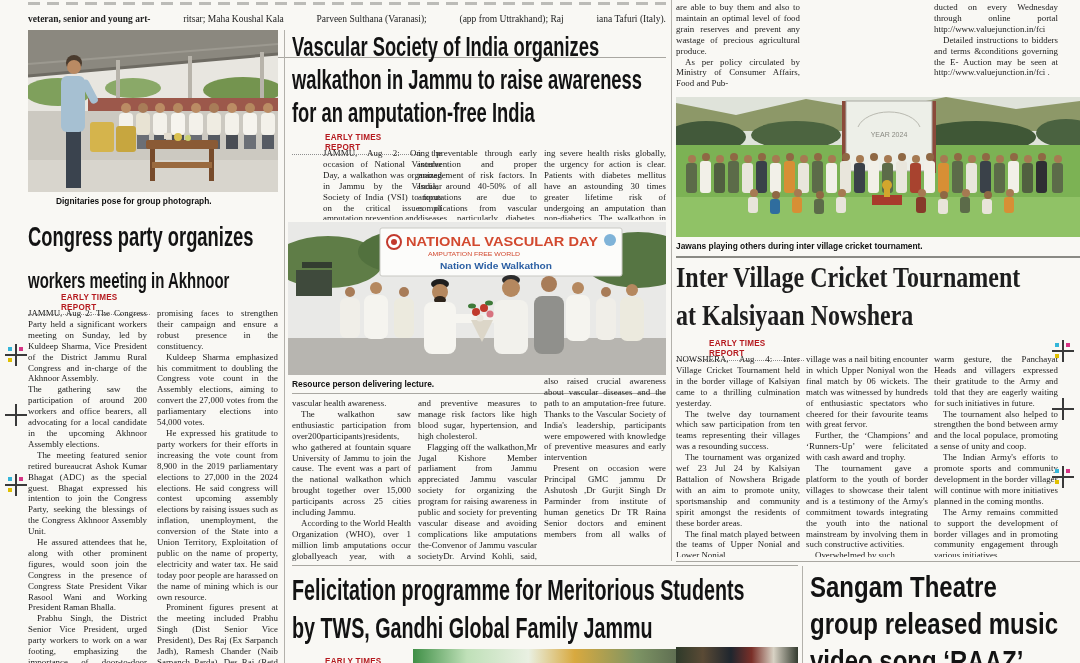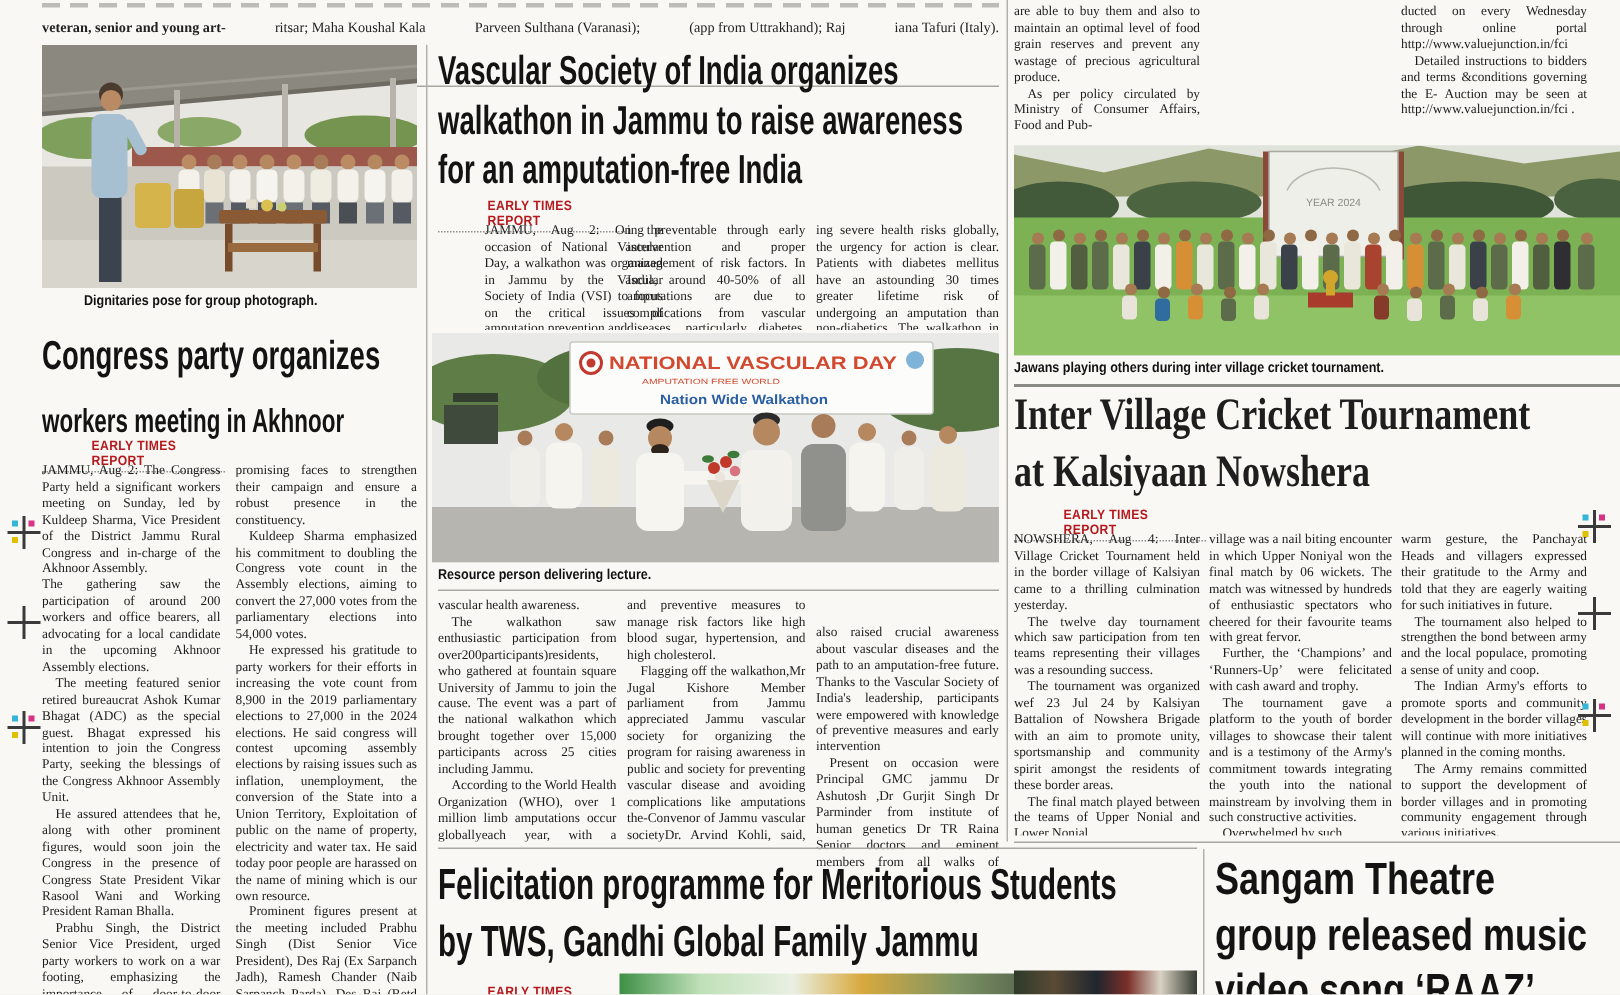--- a/index.html
+++ b/index.html
@@ -248,21 +248,21 @@
 
   <div class="abs bodycol" style="left:292px;top:398px;width:119px;height:163px;">
     <p>vascular health awareness.</p>
     <p class="ind">The walkathon saw enthusiastic participation from over200participants)residents, who gathered at fountain square University of Jammu to join the cause. The event was a part of the national walkathon which brought together over 15,000 participants across 25 cities including Jammu.</p>
     <p class="ind">According to the World Health Organization (WHO), over 1 million limb amputations occur globallyeach year, with a significant portion be-</p>
   </div>
   <div class="abs bodycol" style="left:418px;top:398px;width:119px;height:163px;">
     <p>and preventive measures to manage risk factors like high blood sugar, hypertension, and high cholesterol.</p>
     <p class="ind">Flagging off the walkathon,Mr Jugal Kishore Member parliament from Jammu appreciated Jammu vascular society for organizing the program for raising awareness in public and society for preventing vascular disease and avoiding complications like amputations the-Convenor of Jammu vascular societyDr. Arvind Kohli, said, “With vascular diseases pos-</p>
   </div>
-  <div class="abs bodycol" style="left:544px;top:416px;width:122px;height:163px;">
+  <div class="abs bodycol" style="left:544px;top:376px;width:122px;height:163px;">
     <p>also raised crucial awareness about vascular diseases and the path to an amputation-free future. Thanks to the Vascular Society of India's leadership, participants were empowered with knowledge of preventive measures and early intervention</p>
     <p class="ind">Present on occasion were Principal GMC jammu Dr Ashutosh ,Dr Gurjit Singh Dr Parminder from institute of human genetics Dr TR Raina Senior doctors and eminent members from all walks of society</p>
   </div>
 
   <div class="abs photo" style="left:676px;top:97px;width:404px;height:140px;">
     <svg width="404" height="140" viewBox="0 0 404 140">
       <rect width="404" height="140" fill="#dfe3da"></rect>
       <polygon points="0,34 0,6 60,18 130,2 200,14 270,0 340,12 404,4 404,34" fill="#8d9868"></polygon>
       <g>
         <ellipse cx="30" cy="40" rx="40" ry="16" fill="#42593a"></ellipse>

